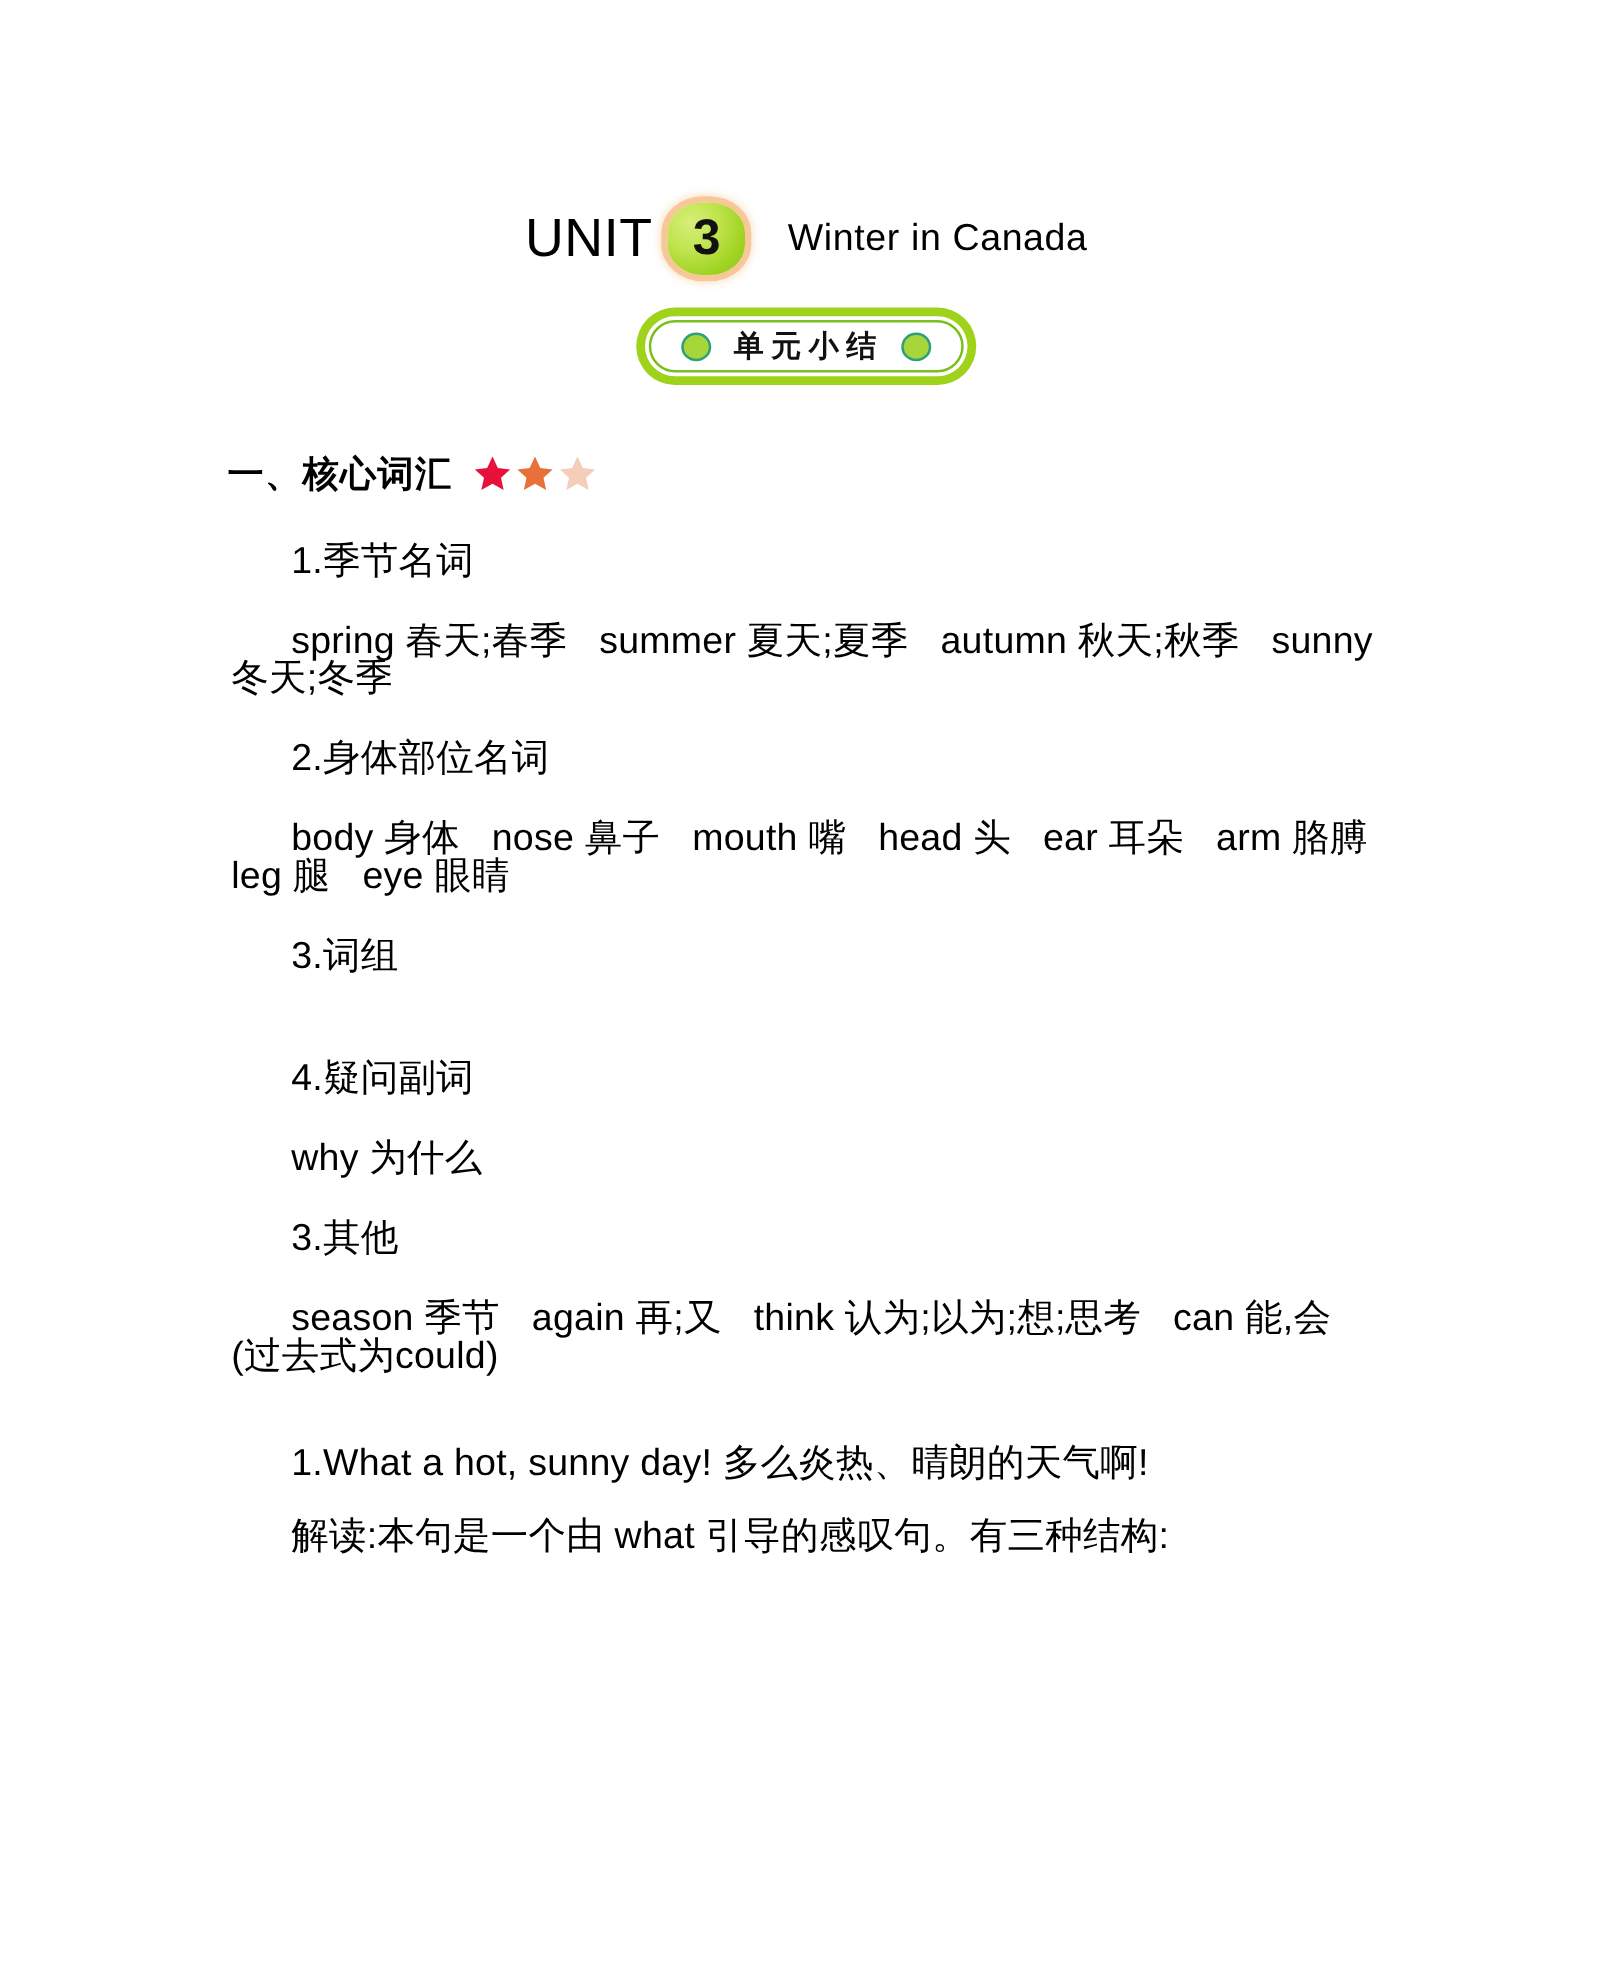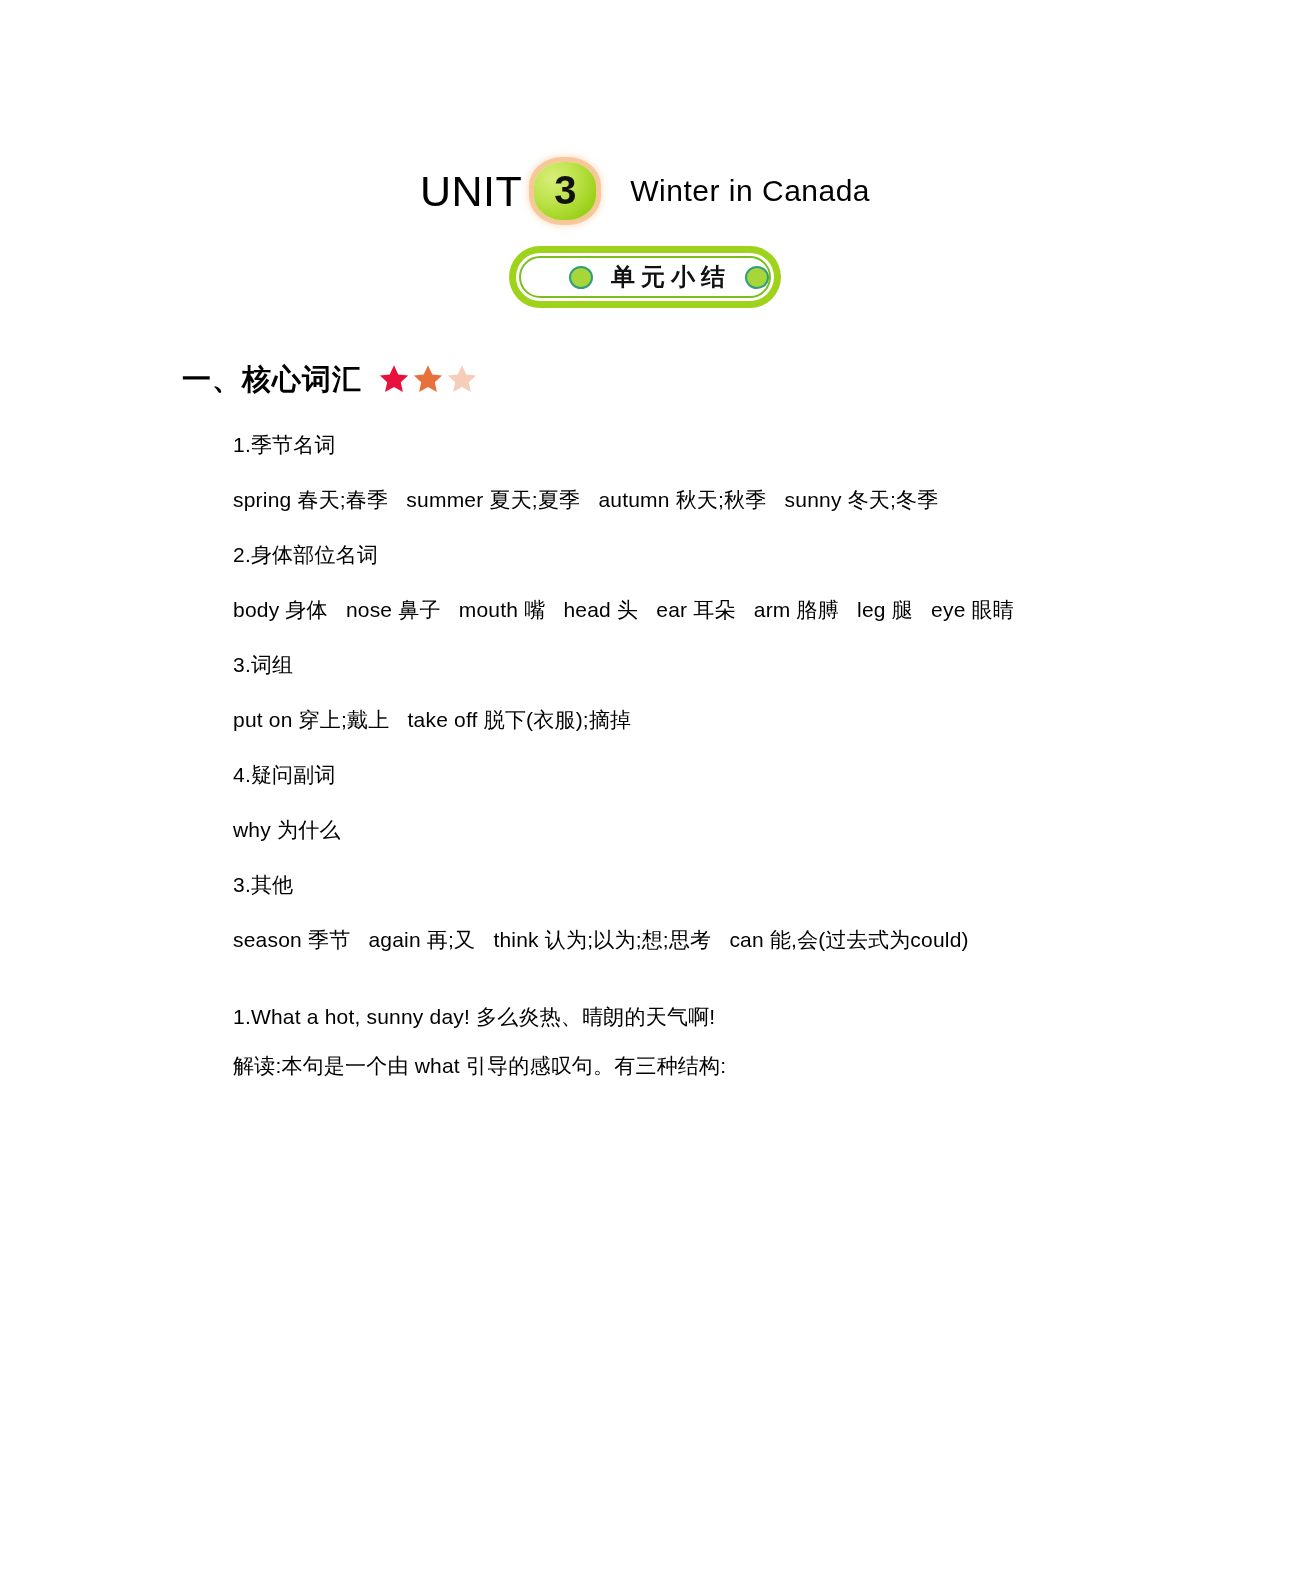--- a/index.html
+++ b/index.html
@@ -107,21 +107,21 @@
     background: #ffffff;
   }
   .pill-inner {
     position: absolute;
     inset: 10px;
     border-radius: 21px;
     border: 2.5px solid #7bbf1c;
     background: #ffffff;
     display: flex;
     align-items: center;
-    justify-content: flex-end;
+    justify-content: center;
     gap: 14px;
   }
   .pill-dot {
     width: 20px;
     height: 19px;
     border-radius: 50%;
     background: #a7d63a;
     border: 2px solid #2f9e7a;
     flex: none;
   }
@@ -151,21 +151,21 @@
     transform: translateY(-1px);
   }
   .star {
     width: 32px;
     height: 32px;
     display: inline-block;
   }
 
   
   .para {
-    font-size: 21px;
+    font-size: 30px;
     line-height: 1.0;
     letter-spacing: 0.2px;
     white-space: pre-wrap;
   }
   .para.indent {
     text-indent: 48px;
   }
   .gap-sm { height: 28px; }
   .gap-md { height: 34px; }
   .gap-lg { height: 40px; }
@@ -225,21 +225,20 @@
 
   <div class="para indent">2.身体部位名词</div>
   <div class="gap-md"></div>
 
   <div class="para indent">body 身体   nose 鼻子   mouth 嘴   head 头   ear 耳朵   arm 胳膊   leg 腿   eye 眼睛</div>
   <div class="gap-md"></div>
 
   <div class="para indent">3.词组</div>
   <div class="gap-md"></div>
 
-  <div class="para indent">put on 穿上;戴上   take off 脱下(衣服);摘掉</div>
   <div class="gap-md"></div>
 
   <div class="para indent">4.疑问副词</div>
   <div class="gap-md"></div>
 
   <div class="para indent">why 为什么</div>
   <div class="gap-md"></div>
 
   <div class="para indent">3.其他</div>
   <div class="gap-md"></div>

